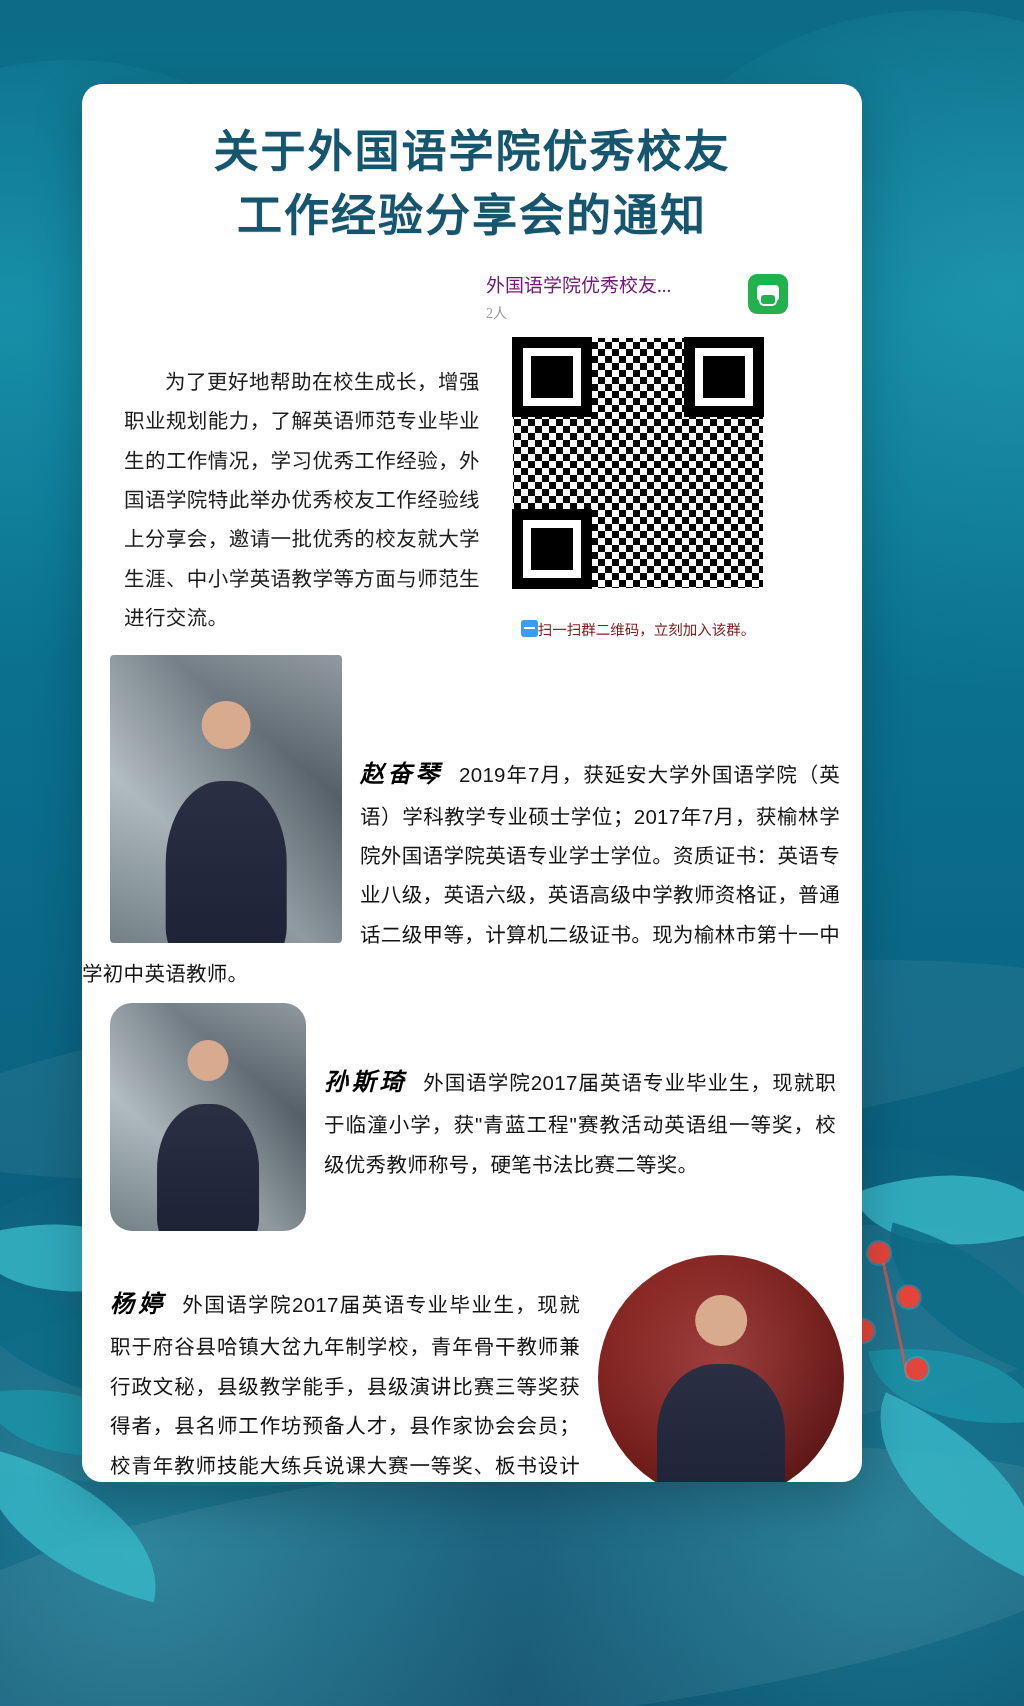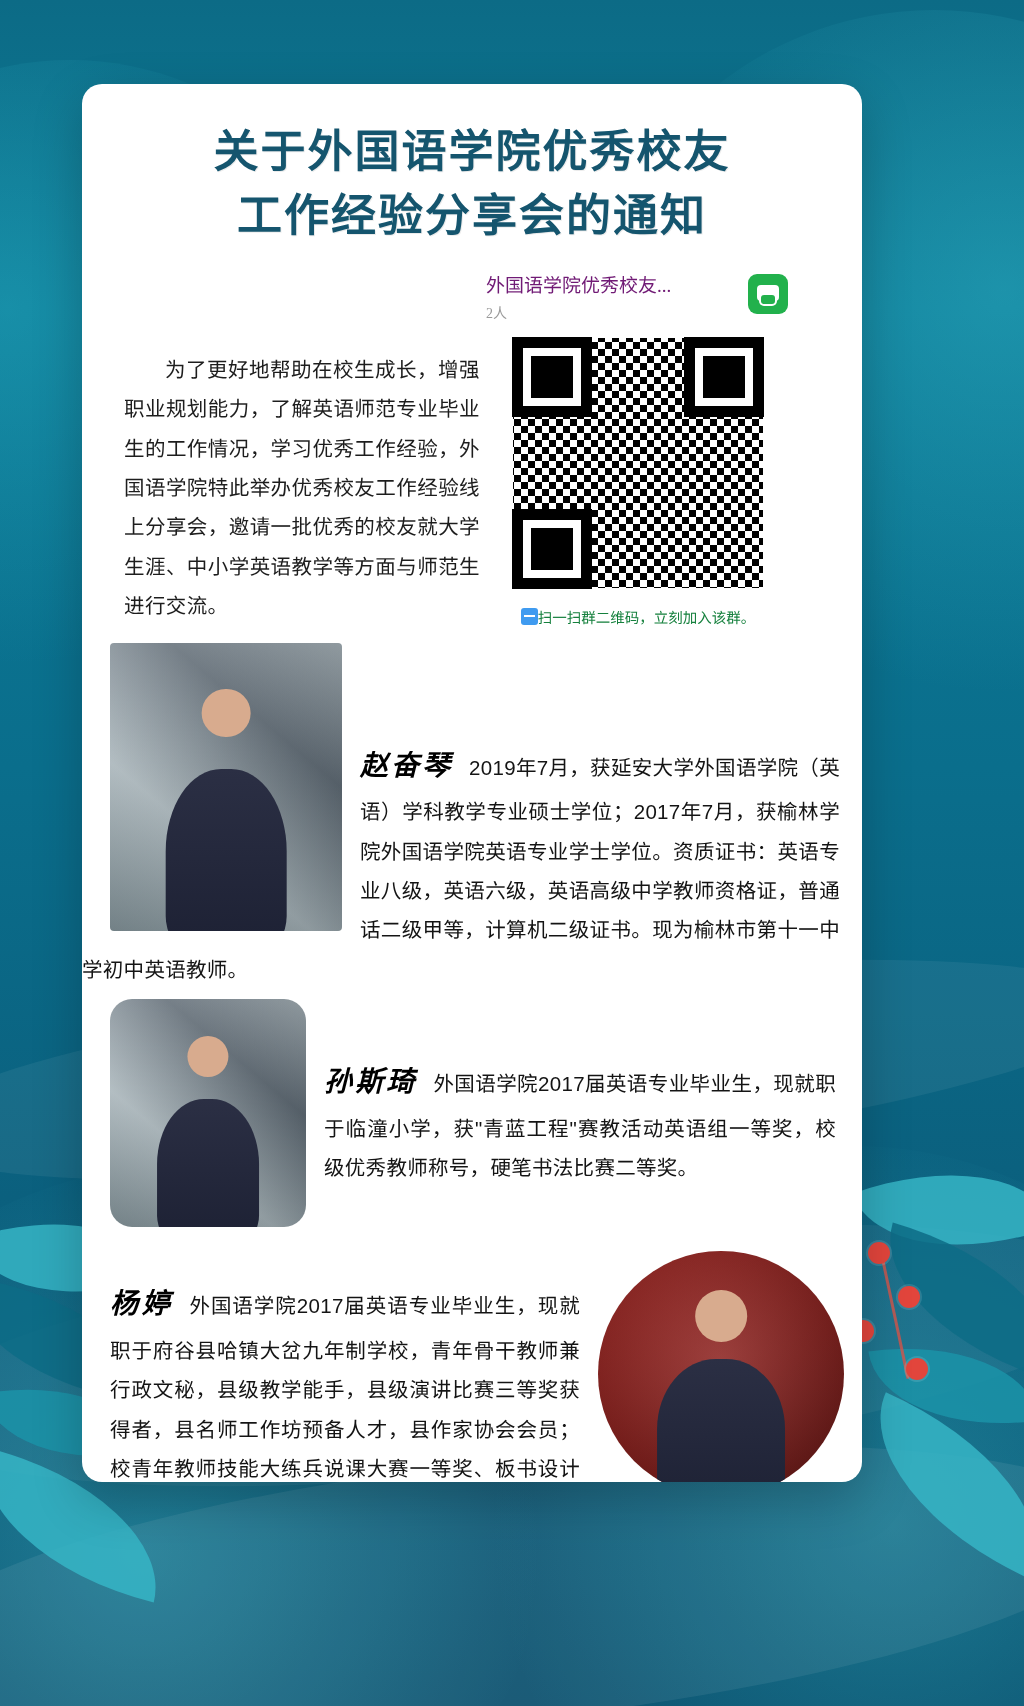--- a/index.html
+++ b/index.html
@@ -191,23 +191,23 @@
   .qr-eye.bl { left: 5px; bottom: 5px; }
   .qr-quiet {
     position: absolute;
     left: 0; top: 0; right: 0; bottom: 0;
     box-shadow: inset 0 0 0 6px #fff;
   }
   .qr-hint {
     display: flex;
     align-items: center;
     justify-content: center;
-    margin-top: 12px;
+    margin-top: 24px;
     font-size: 14.5px;
-    color: #15803d;
+    color: #7f1d1d;
   }
   .qr-hint-icon {
     width: 17px; height: 17px;
     border-radius: 3px;
     background: #3f9bf0;
     position: relative;
     flex: none;
   }
   .qr-hint-icon::after {
     content: "";
@@ -223,21 +223,21 @@
     font-size: 20.5px;
     line-height: 1.92;
     color: #141414;
     text-align: justify;
     letter-spacing: .3px;
   }
   .pname {
     font-family: "DejaVu Serif", "Liberation Serif", serif;
     font-weight: bold;
     font-style: italic;
-    font-size: 28px;
+    font-size: 24px;
     color: #000;
     letter-spacing: 3px;
     margin-right: 16px;
   }
   .photo {
     background: #cfd6da;
     background-image:
       linear-gradient(135deg, rgba(255,255,255,.25), rgba(0,0,0,.18)),
       linear-gradient(40deg, #6d7f86 0%, #a9b7bd 35%, #53606b 70%, #8b989f 100%);
     position: relative;

